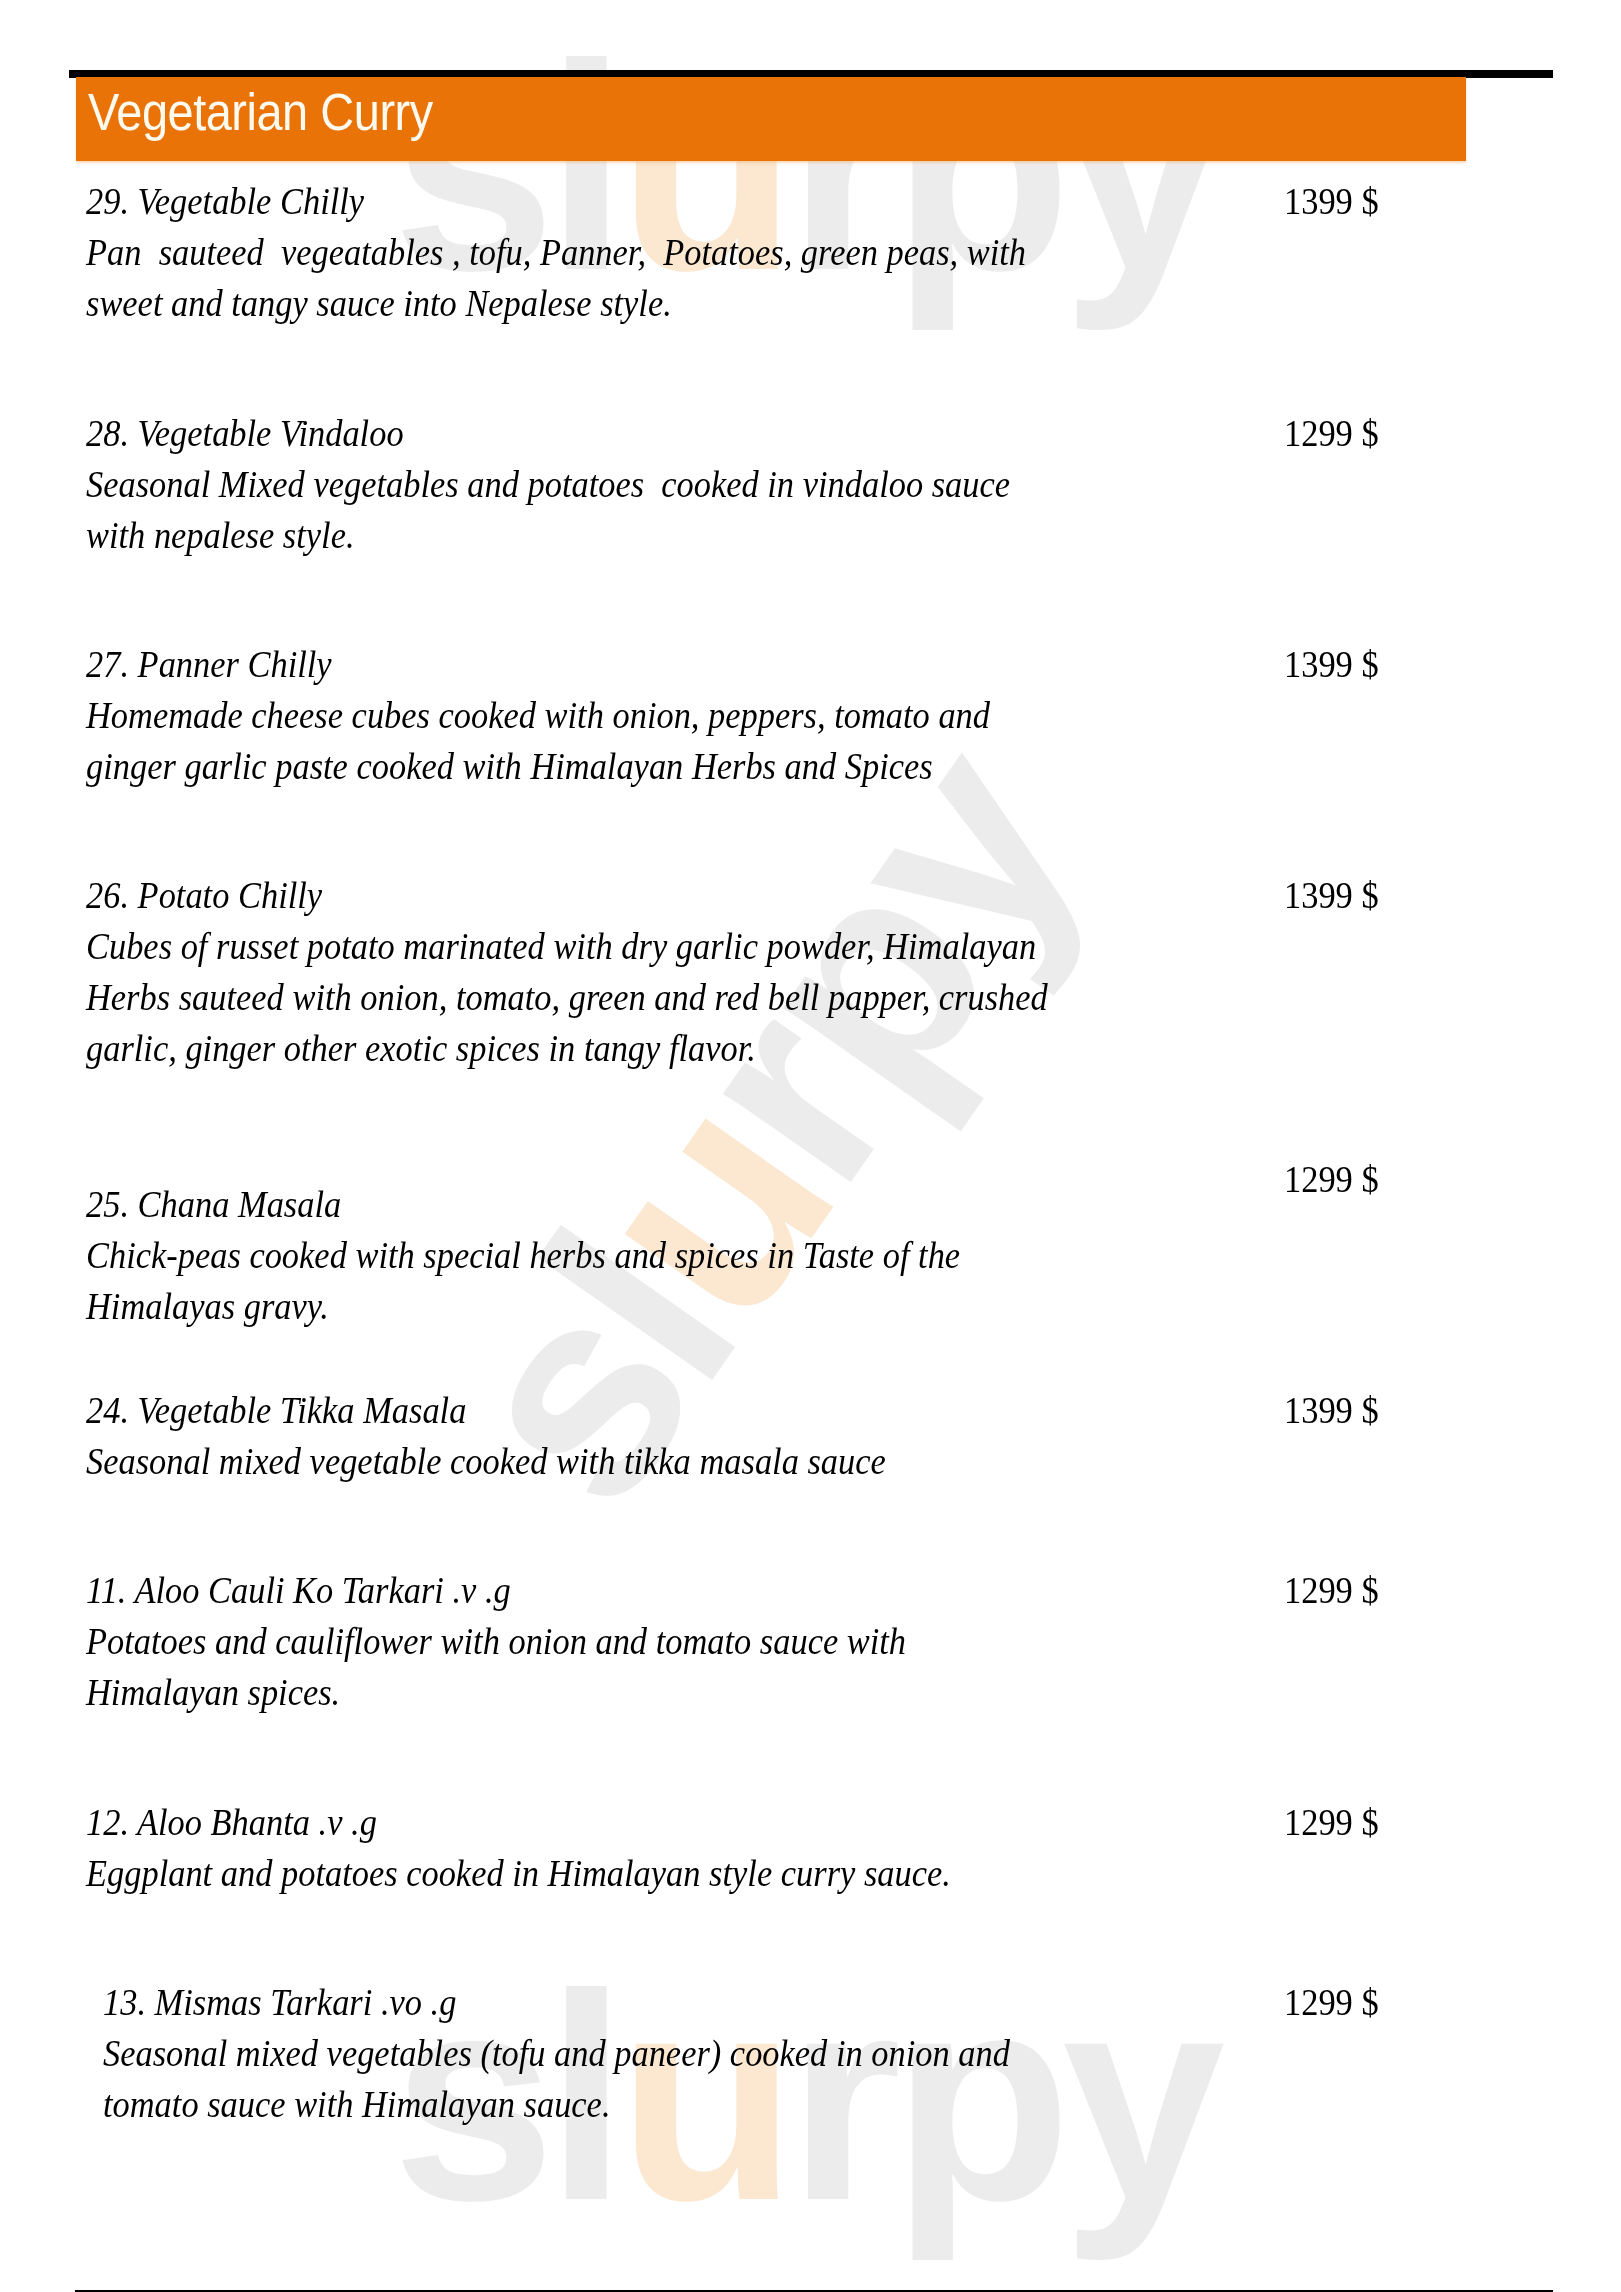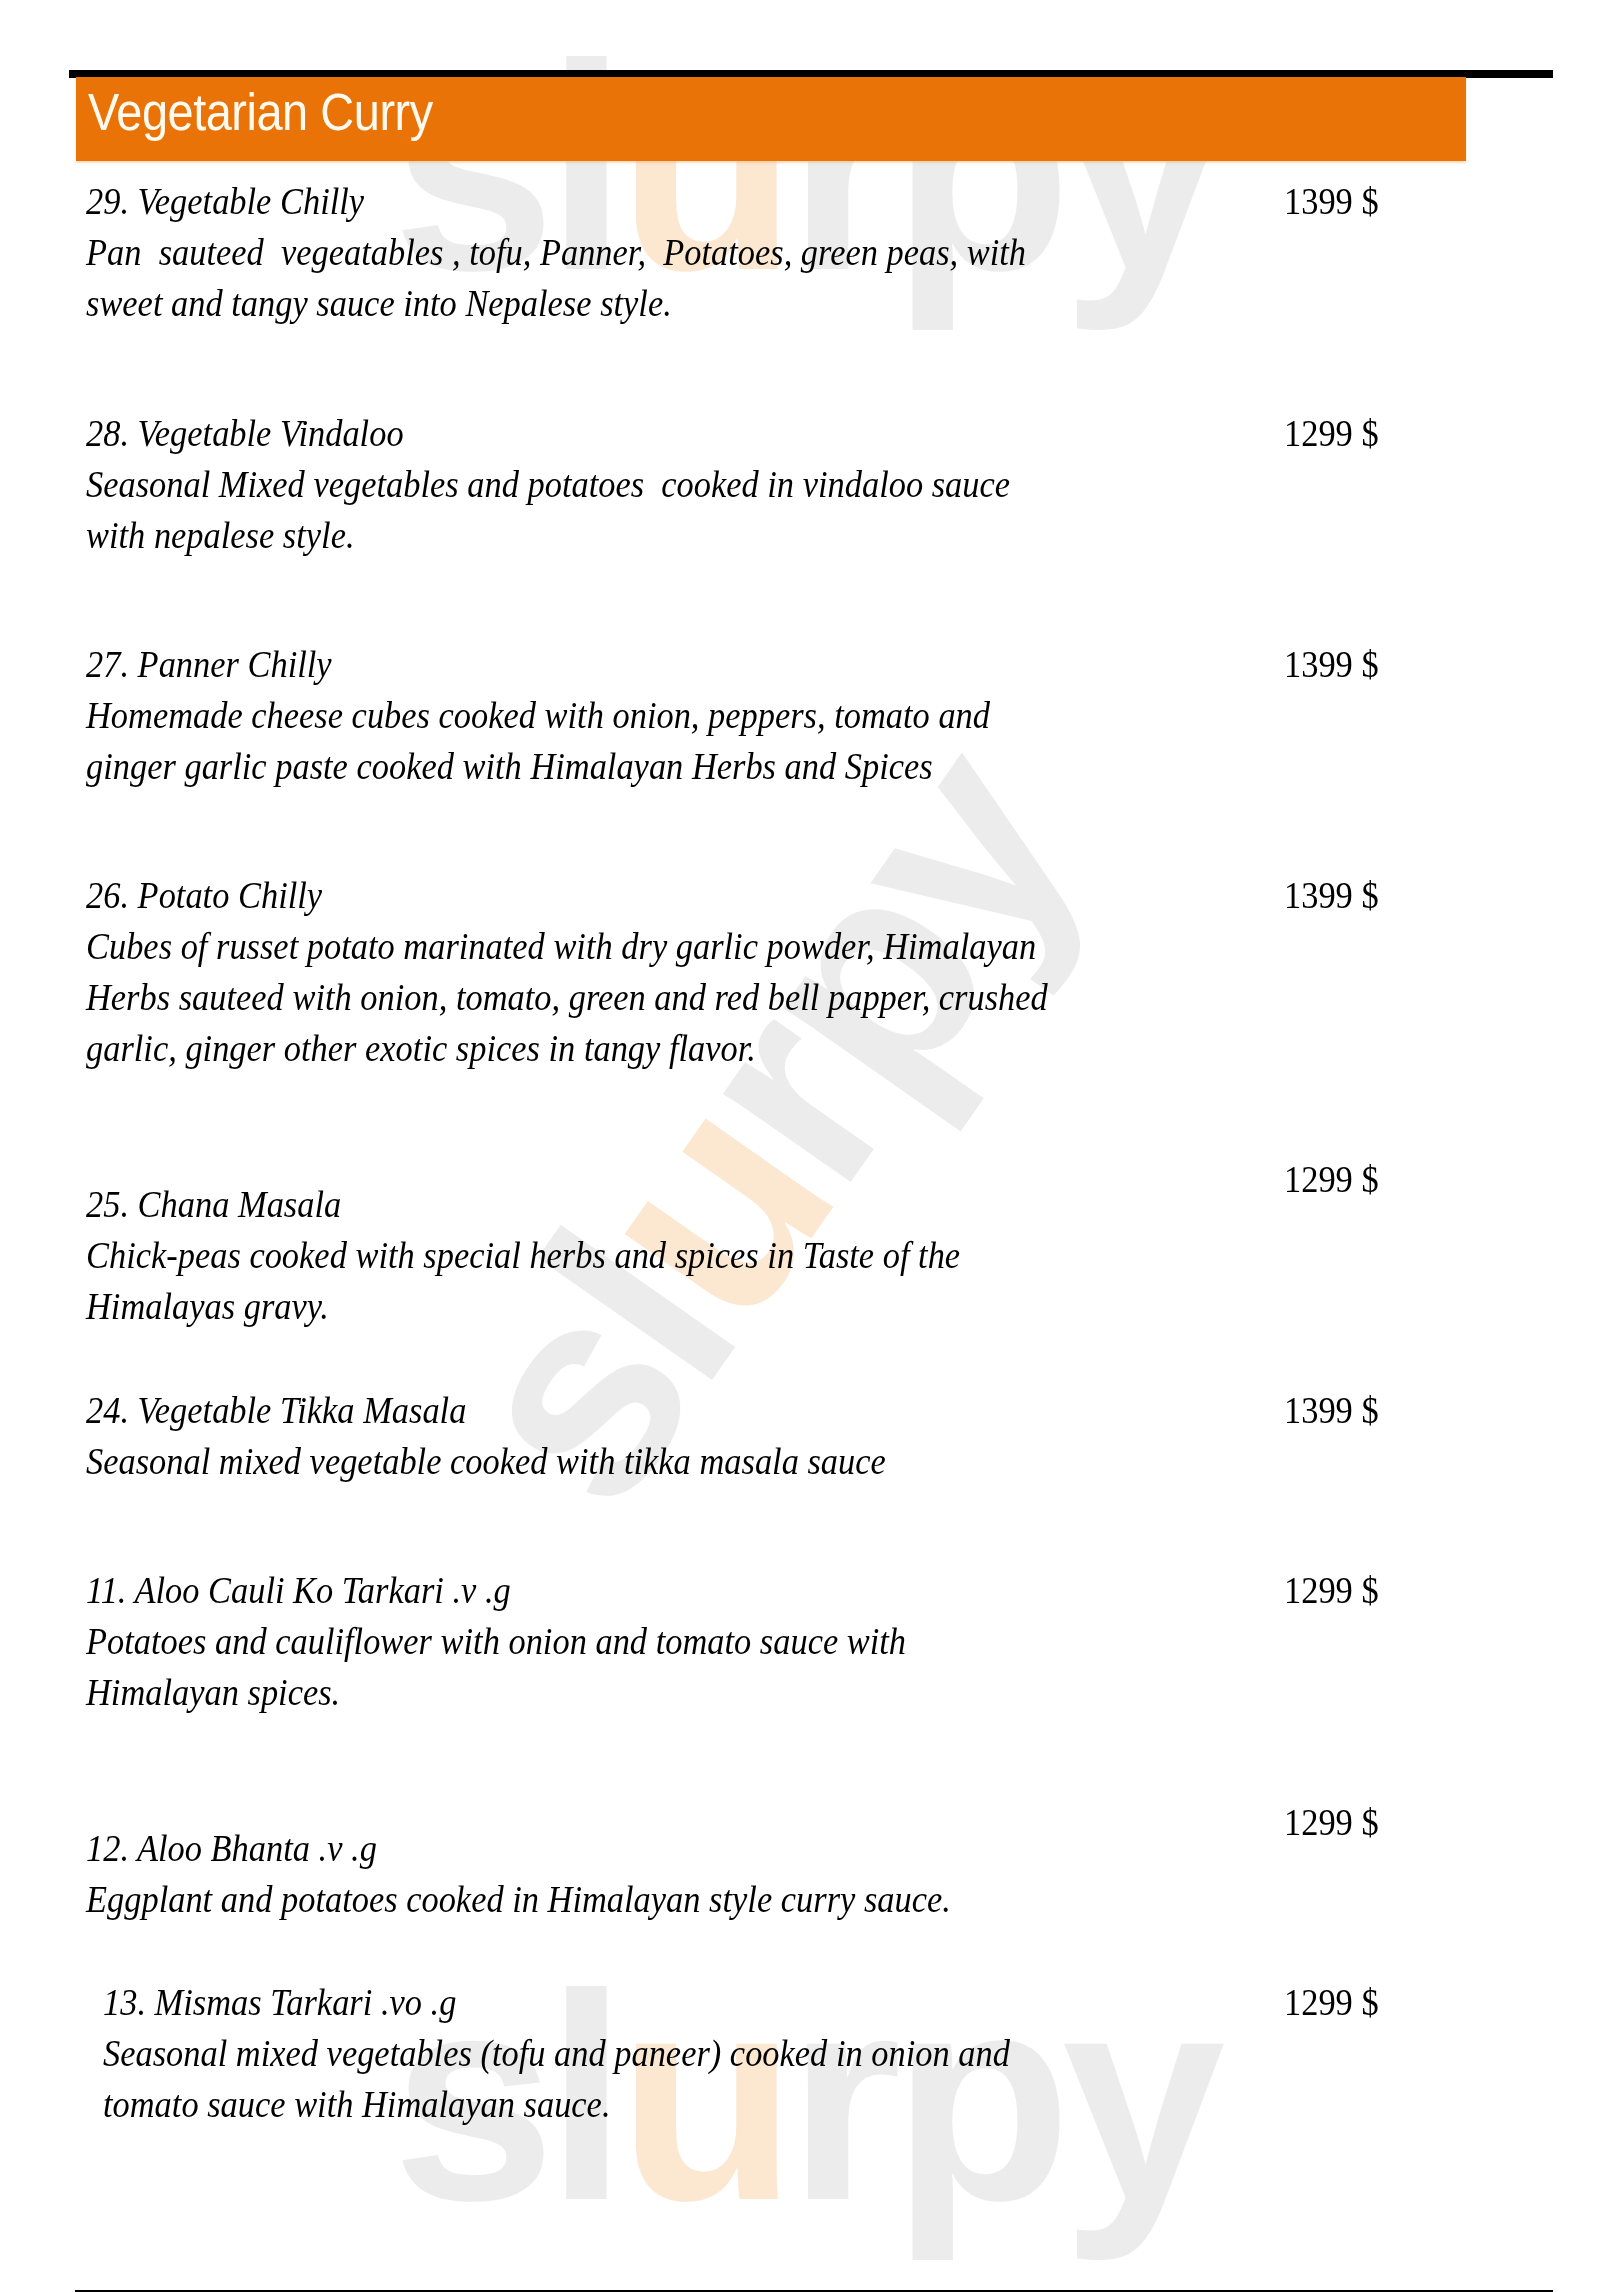--- a/index.html
+++ b/index.html
@@ -99,21 +99,21 @@
 </div>
 <div class="price" style="top:1385px;">1399 $</div>
 
 <div class="item" style="top:1565px;">
   <div class="item-line">11. Aloo Cauli Ko Tarkari .v .g</div>
   <div class="item-line">Potatoes and cauliflower with onion and tomato sauce with</div>
   <div class="item-line">Himalayan spices.</div>
 </div>
 <div class="price" style="top:1565px;">1299 $</div>
 
-<div class="item" style="top:1797px;margin-top:26px;">
+<div class="item" style="top:1797px;">
   <div class="item-line">12. Aloo Bhanta .v .g</div>
   <div class="item-line">Eggplant and potatoes cooked in Himalayan style curry sauce.</div>
 </div>
 <div class="price" style="top:1797px;">1299 $</div>
 
 <div class="item" style="top:1977px;margin-left:17px;">
   <div class="item-line">13. Mismas Tarkari .vo .g</div>
   <div class="item-line">Seasonal mixed vegetables (tofu and paneer) cooked in onion and</div>
   <div class="item-line">tomato sauce with Himalayan sauce.</div>
 </div>

